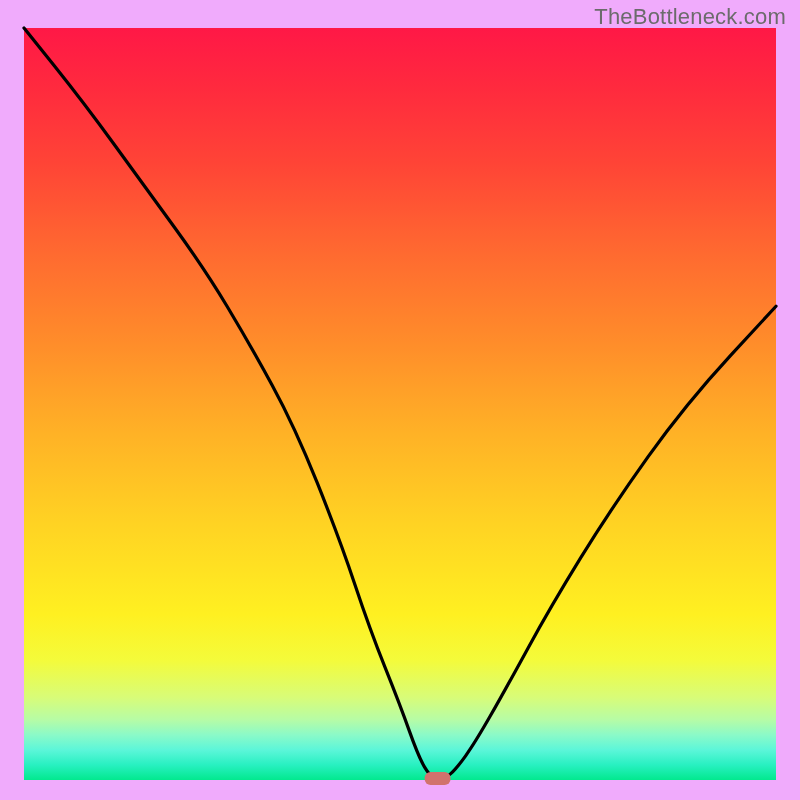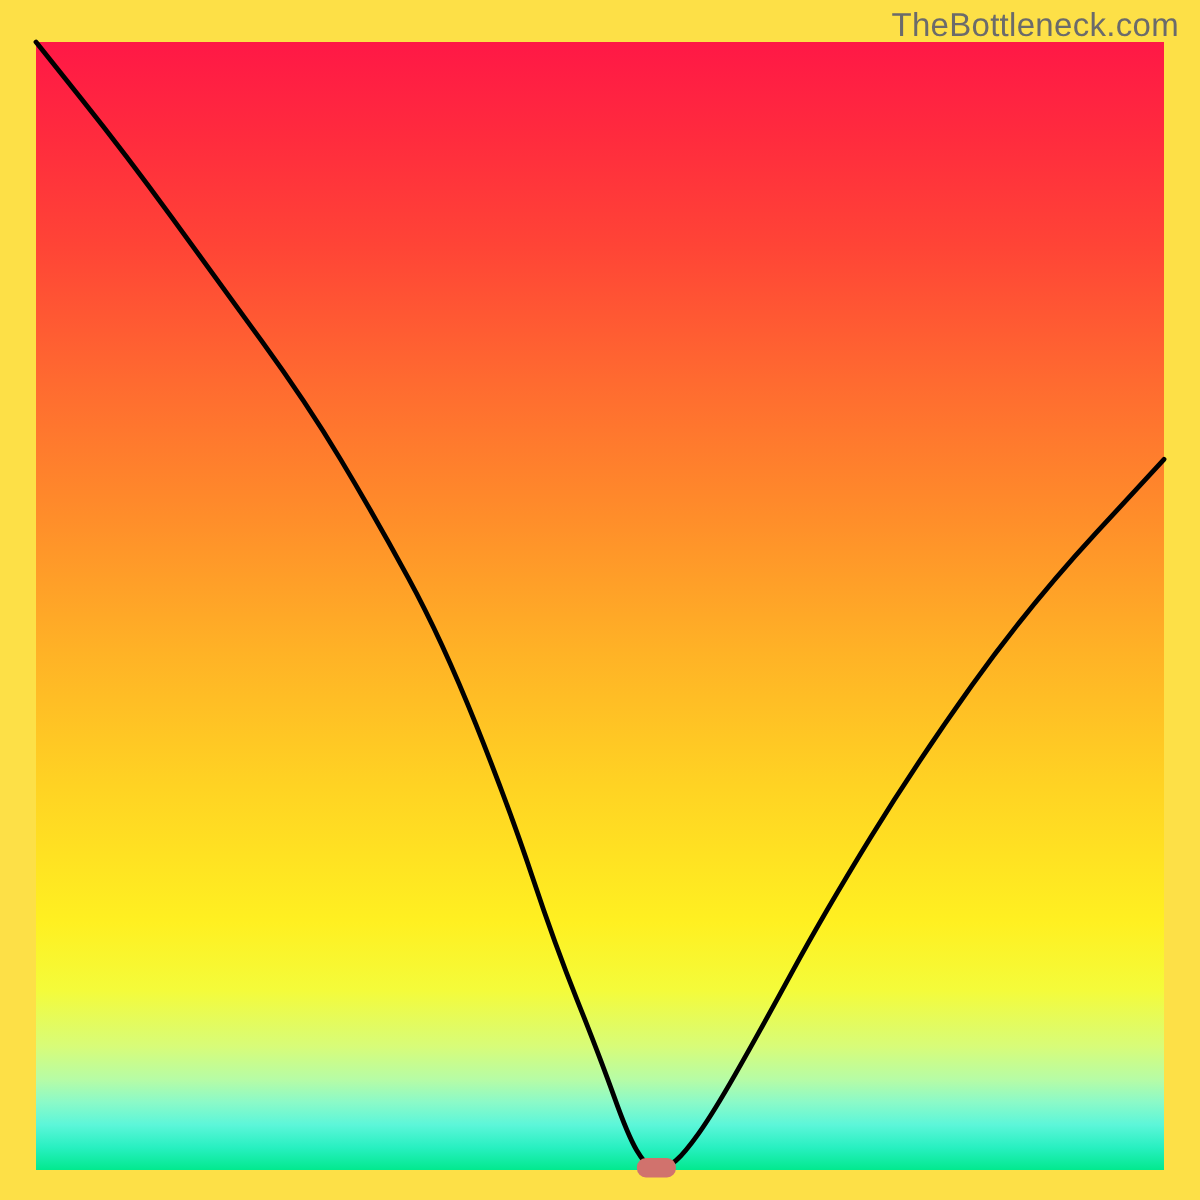--- a/index.html
+++ b/index.html
@@ -8,21 +8,21 @@
     width: 800px;
     height: 800px;
     background: #000;
     overflow: hidden;
     font-family: Arial, Helvetica, sans-serif;
   }
   .frame {
     position: relative;
     width: 800px;
     height: 800px;
-    background: #fde047;
+    background: #f0abfc;
   }
   .watermark {
     position: absolute;
     top: 4px;
     right: 14px;
     color: #6b6b6b;
     font-size: 22px;
     font-weight: 400;
     letter-spacing: 0.2px;
     z-index: 10;

